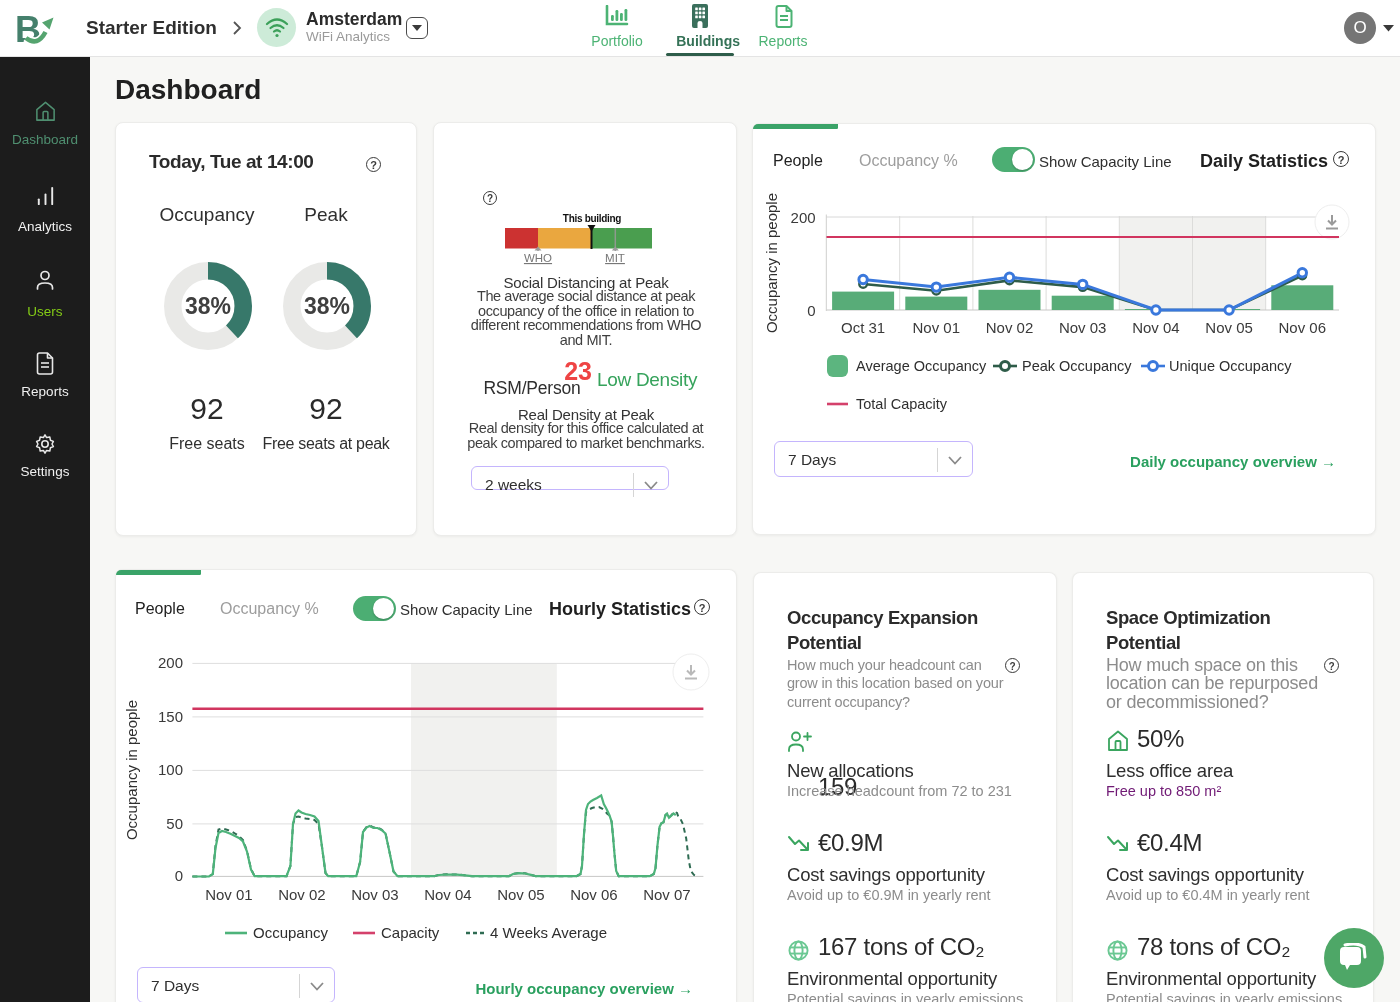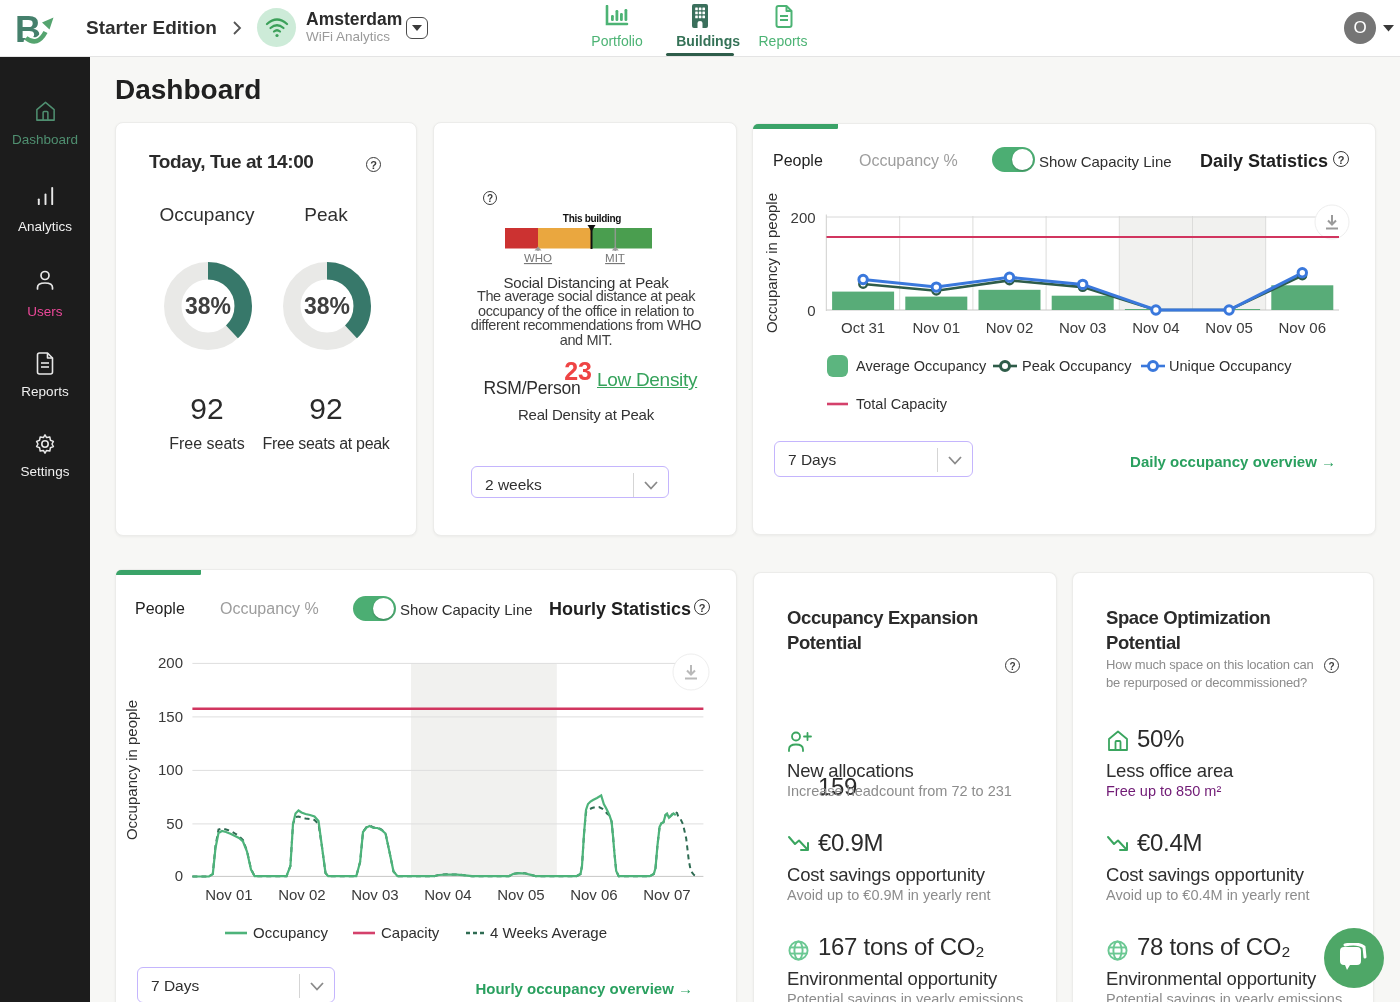--- a/index.html
+++ b/index.html
@@ -94,21 +94,21 @@
         <line x1="5" y1="16" x2="5" y2="21"></line>
         <line x1="12" y1="11" x2="12" y2="21"></line>
         <line x1="19" y1="4" x2="19" y2="21"></line>
       </g>
     </svg>
   <div class="abs" style="left:0;top:162px;width:90px;text-align:center;font-size:13.5px;color:#f0f0f0;">Analytics</div>
   <svg class="abs" style="left:33px;top:211px;" width="24" height="24" viewBox="0 0 24 24">
       <circle cx="12" cy="7.5" r="4" stroke="#e8e8e8" stroke-width="1.7" fill="none"></circle>
       <path d="M4.5 21 L4.5 19.5 Q4.5 15 12 15 Q19.5 15 19.5 19.5 L19.5 21" stroke="#e8e8e8" stroke-width="1.7" fill="none" stroke-linecap="round"></path>
     </svg>
-  <div class="abs" style="left:0;top:247px;width:90px;text-align:center;font-size:13.5px;color:#ec4899;">Users</div>
+  <div class="abs" style="left:0;top:247px;width:90px;text-align:center;font-size:13.5px;color:#84cc16;">Users</div>
   <svg class="abs" style="left:34px;top:295px;" width="22" height="23" viewBox="0 0 20 23">
       <path d="M2.5 3 Q2.5 1 4.5 1 L12.5 1 L17.5 6 L17.5 20 Q17.5 22 15.5 22 L4.5 22 Q2.5 22 2.5 20 Z" stroke="#e8e8e8" stroke-width="1.6" fill="none" stroke-linejoin="round"></path>
       <path d="M12.5 1 L12.5 6 L17.5 6" stroke="#e8e8e8" stroke-width="1.6" fill="none" stroke-linejoin="round"></path>
       <line x1="6" y1="11" x2="14" y2="11" stroke="#e8e8e8" stroke-width="1.6"></line>
       <line x1="6" y1="15" x2="14" y2="15" stroke="#e8e8e8" stroke-width="1.6"></line>
     </svg>
   <div class="abs" style="left:0;top:327px;width:90px;text-align:center;font-size:13.5px;color:#f0f0f0;">Reports</div>
   <svg class="abs" style="left:33px;top:375px;" width="24" height="24" viewBox="0 0 24 24">
       <circle cx="12" cy="12" r="3.2" stroke="#e8e8e8" stroke-width="1.6" fill="none"></circle>
       <path d="M12 2.8 L13.6 5.6 L16.8 5 L17.4 8.2 L20.4 9.4 L19 12 L20.4 14.6 L17.4 15.8 L16.8 19 L13.6 18.4 L12 21.2 L10.4 18.4 L7.2 19 L6.6 15.8 L3.6 14.6 L5 12 L3.6 9.4 L6.6 8.2 L7.2 5 L10.4 5.6 Z" stroke="#e8e8e8" stroke-width="1.5" fill="none" stroke-linejoin="round"></path>
@@ -156,23 +156,24 @@
       <path d="M177.8 47.5 L184.8 47.5 L181.3 43.5 Z" fill="#9a9a9a"></path>
       <line x1="157.5" y1="22.5" x2="157.5" y2="46" stroke="#111" stroke-width="2"></line>
       <path d="M153.5 22 L161.5 22 L157.5 28.5 Z" fill="#111"></path>
       <text x="104" y="59" text-anchor="middle" font-size="11.5" fill="#777" text-decoration="underline">WHO</text>
       <text x="181" y="59" text-anchor="middle" font-size="11.5" fill="#777" text-decoration="underline">MIT</text>
     </svg>
     <div class="abs" style="left:0;top:151px;width:304px;text-align:center;font-size:15px;color:#333;letter-spacing:-0.2px;">Social Distancing at Peak</div>
     <div class="abs" style="left:0;top:166px;width:304px;text-align:center;font-size:14.5px;line-height:14.6px;color:#3f3f3f;letter-spacing:-0.4px;">The average social distance at peak<br>occupancy of the office in relation to<br>different recommendations from WHO<br>and MIT.</div>
     <div class="abs" style="left:38px;top:234px;width:120px;text-align:right;font-size:25px;font-weight:600;color:#ef4444;">23</div>
     <div class="abs" style="left:38px;top:255px;width:120px;text-align:center;font-size:17.5px;color:#2f2f2f;letter-spacing:-0.2px;">RSM/Person</div>
-    <div class="abs" style="left:163px;top:246px;width:180px;font-size:19px;font-weight:500;color:#36a35c;letter-spacing:-0.3px;text-decoration:underline;">Low Density</div>
+    <div class="abs" style="left:163px;top:246px;width:180px;font-size:19px;font-weight:500;color:#36a35c;letter-spacing:-0.3px;">Low Density</div>
     <div class="abs" style="left:0;top:283px;width:304px;text-align:center;font-size:15px;color:#333;letter-spacing:-0.2px;">Real Density at Peak</div>
-    <div class="drop" style="left:37px;top:343px;width:198px;height:32px;">
+    <div class="abs" style="left:0;top:298px;width:304px;text-align:center;font-size:14.5px;line-height:14.6px;color:#3f3f3f;letter-spacing:-0.4px;">Real density for this office calculated at<br>peak compared to market benchmarks.</div>
+    <div class="drop" style="left:37px;top:343px;width:198px;height:24px;">
       <div class="abs" style="left:13px;top:9px;font-size:15.5px;">2 weeks</div>
       <div class="abs" style="left:161px;top:6px;width:1px;height:24px;background:#d5d5d5;"></div>
       <svg class="abs" style="left:172px;top:14px;" width="14" height="9" viewBox="0 0 14 9">
           <path d="M1 1 L7 7.5 L13 1" stroke="#8a8a8a" stroke-width="1.8" fill="none"></path>
         </svg>
     </div>
   </div>
 
   <div class="card" style="left:662px;top:66px;width:624px;height:412px;">
     <div class="abs" style="left:0;top:0;width:85px;height:5px;background:#3aa368;border-radius:8px 0 2px 0;"></div>
@@ -328,20 +329,21 @@
       <div class="abs" style="left:161px;top:6px;width:1px;height:24px;background:#d5d5d5;"></div>
       <svg class="abs" style="left:172px;top:14px;" width="14" height="9" viewBox="0 0 14 9">
           <path d="M1 1 L7 7.5 L13 1" stroke="#8a8a8a" stroke-width="1.8" fill="none"></path>
         </svg>
     </div>
     <div class="glink" style="left:337px;top:410px;width:240px;text-align:right;font-size:15px;">Hourly occupancy overview →</div>
   </div>
 
   <div class="card" style="left:663px;top:515px;width:304px;height:437px;border-bottom:none;border-radius:8px 8px 0 0;">
     <div class="abs" style="left:33px;top:32px;font-size:18.5px;font-weight:bold;color:#2b2b2b;line-height:25px;letter-spacing:-0.4px;">Occupancy Expansion<br>Potential</div>
+    <div class="abs" style="left:33px;top:83px;width:220px;font-size:14.5px;line-height:18.4px;color:#8c8c8c;letter-spacing:-0.2px;">How much your headcount can grow in this location based on your current occupancy?</div>
     <div class="qm" style="position:absolute;left:251px;top:85px;width:15px;height:15px;font-size:10px;line-height:15px;">?</div>
     <svg class="abs" style="left:33px;top:158px;" width="25" height="21" viewBox="0 0 25 21">
       <circle cx="9" cy="5.5" r="4" stroke="#3aa55f" stroke-width="1.8" fill="none"></circle>
       <path d="M2 20 L2 18.5 Q2 13.5 9 13.5 Q16 13.5 16 18.5 L16 20" stroke="#3aa55f" stroke-width="1.8" fill="none" stroke-linecap="round"></path>
       <path d="M20.5 2 L20.5 9 M17 5.5 L24 5.5" stroke="#3aa55f" stroke-width="1.8" stroke-linecap="round"></path>
     </svg>
     <div class="abs" style="left:64px;top:152px;font-size:24px;font-weight:500;color:#2b2b2b;letter-spacing:-0.3px;margin-top:48px;">159</div>
     <div class="abs" style="left:33px;top:187px;font-size:18.5px;color:#2f2f2f;letter-spacing:-0.2px;">New allocations</div>
     <div class="abs" style="left:33px;top:210px;font-size:14.5px;color:#8c8c8c;">Increase headcount from 72 to 231</div>
     <svg class="abs" style="left:33px;top:262px;" width="24" height="18" viewBox="0 0 24 18">
@@ -357,21 +359,21 @@
       <line x1="2" y1="7.8" x2="20" y2="7.8" stroke="#6bc893" stroke-width="2"></line>
       <line x1="2" y1="14.2" x2="20" y2="14.2" stroke="#6bc893" stroke-width="2"></line>
     </svg>
     <div class="abs" style="left:64px;top:360px;font-size:24px;font-weight:500;color:#2b2b2b;letter-spacing:-0.3px;">167 tons of CO₂</div>
     <div class="abs" style="left:33px;top:395px;font-size:18.5px;color:#2f2f2f;letter-spacing:-0.2px;">Environmental opportunity</div>
     <div class="abs" style="left:33px;top:418px;font-size:14.5px;color:#8c8c8c;">Potential savings in yearly emissions</div>
   </div>
 
   <div class="card" style="left:982px;top:515px;width:302px;height:437px;border-bottom:none;border-radius:8px 8px 0 0;">
     <div class="abs" style="left:33px;top:32px;font-size:18.5px;font-weight:bold;color:#2b2b2b;line-height:25px;letter-spacing:-0.4px;">Space Optimization<br>Potential</div>
-    <div class="abs" style="left:33px;top:83px;width:220px;font-size:13px;line-height:18.4px;color:#8c8c8c;letter-spacing:-0.2px;">How much space on this location can be repurposed or decommissioned?</div>
+    <div class="abs" style="left:33px;top:83px;width:220px;font-size:18px;line-height:18.4px;color:#8c8c8c;letter-spacing:-0.2px;">How much space on this location can be repurposed or decommissioned?</div>
     <div class="qm" style="position:absolute;left:251px;top:85px;width:15px;height:15px;font-size:10px;line-height:15px;">?</div>
     <svg class="abs" style="left:33px;top:156px;" width="24" height="24" viewBox="0 0 24 24">
       <path d="M3 10 L12 2.5 L21 10 L21 21 L3 21 Z M9.5 21 L9.5 13 Q9.5 12 10.5 12 L13.5 12 Q14.5 12 14.5 13 L14.5 21" stroke="#3aa55f" stroke-width="1.8" fill="none" stroke-linejoin="round"></path>
     </svg>
     <div class="abs" style="left:64px;top:152px;font-size:24px;font-weight:500;color:#2b2b2b;letter-spacing:-0.3px;">50%</div>
     <div class="abs" style="left:33px;top:187px;font-size:18.5px;color:#2f2f2f;letter-spacing:-0.2px;">Less office area</div>
     <div class="abs" style="left:33px;top:210px;font-size:14.5px;color:#701a75;">Free up to 850 m²</div>
     <svg class="abs" style="left:33px;top:262px;" width="24" height="18" viewBox="0 0 24 18">
       <path d="M2 2 L8 9 L12 5.5 L20 14" stroke="#3aa55f" stroke-width="2" fill="none" stroke-linecap="round" stroke-linejoin="round"></path>
       <path d="M21 8 L21 15 L14 15" stroke="#3aa55f" stroke-width="2" fill="none" stroke-linecap="round" stroke-linejoin="round"></path>

